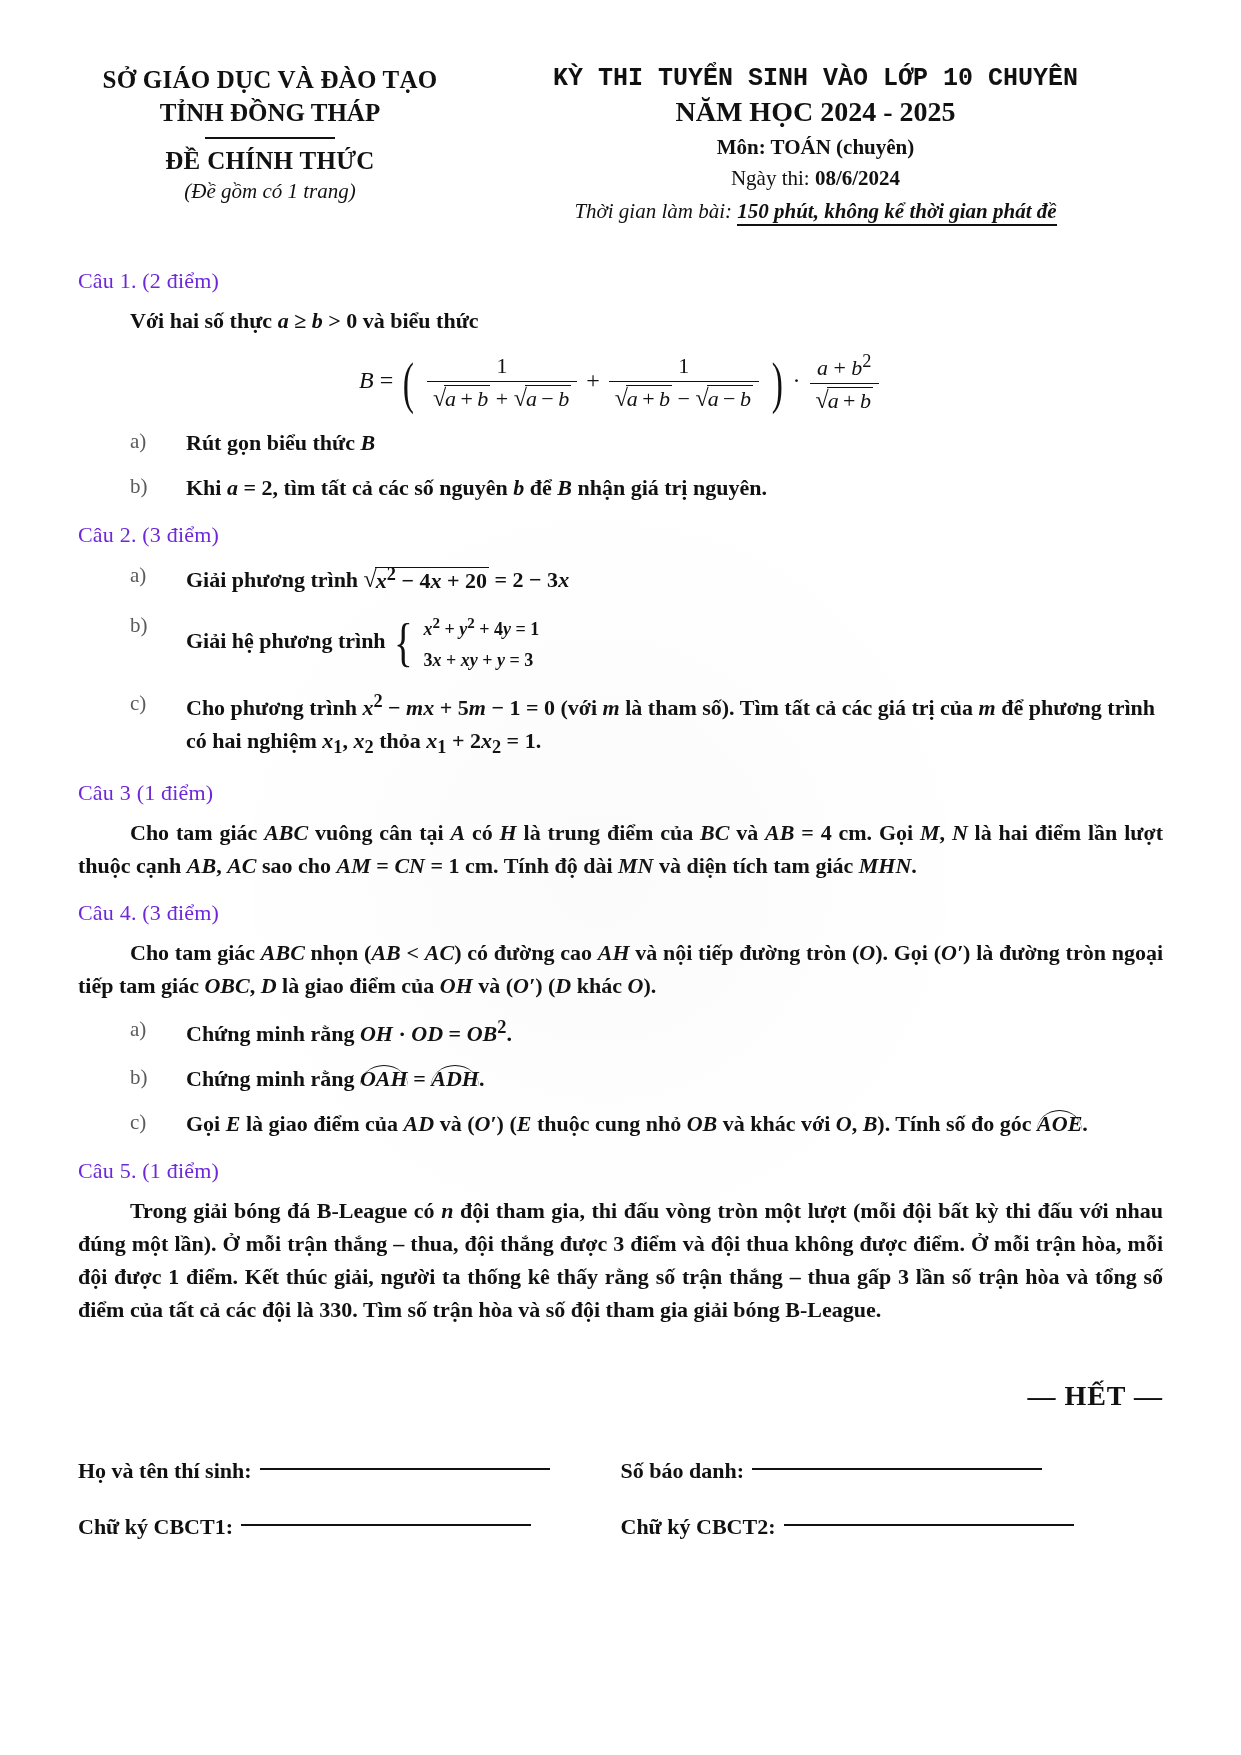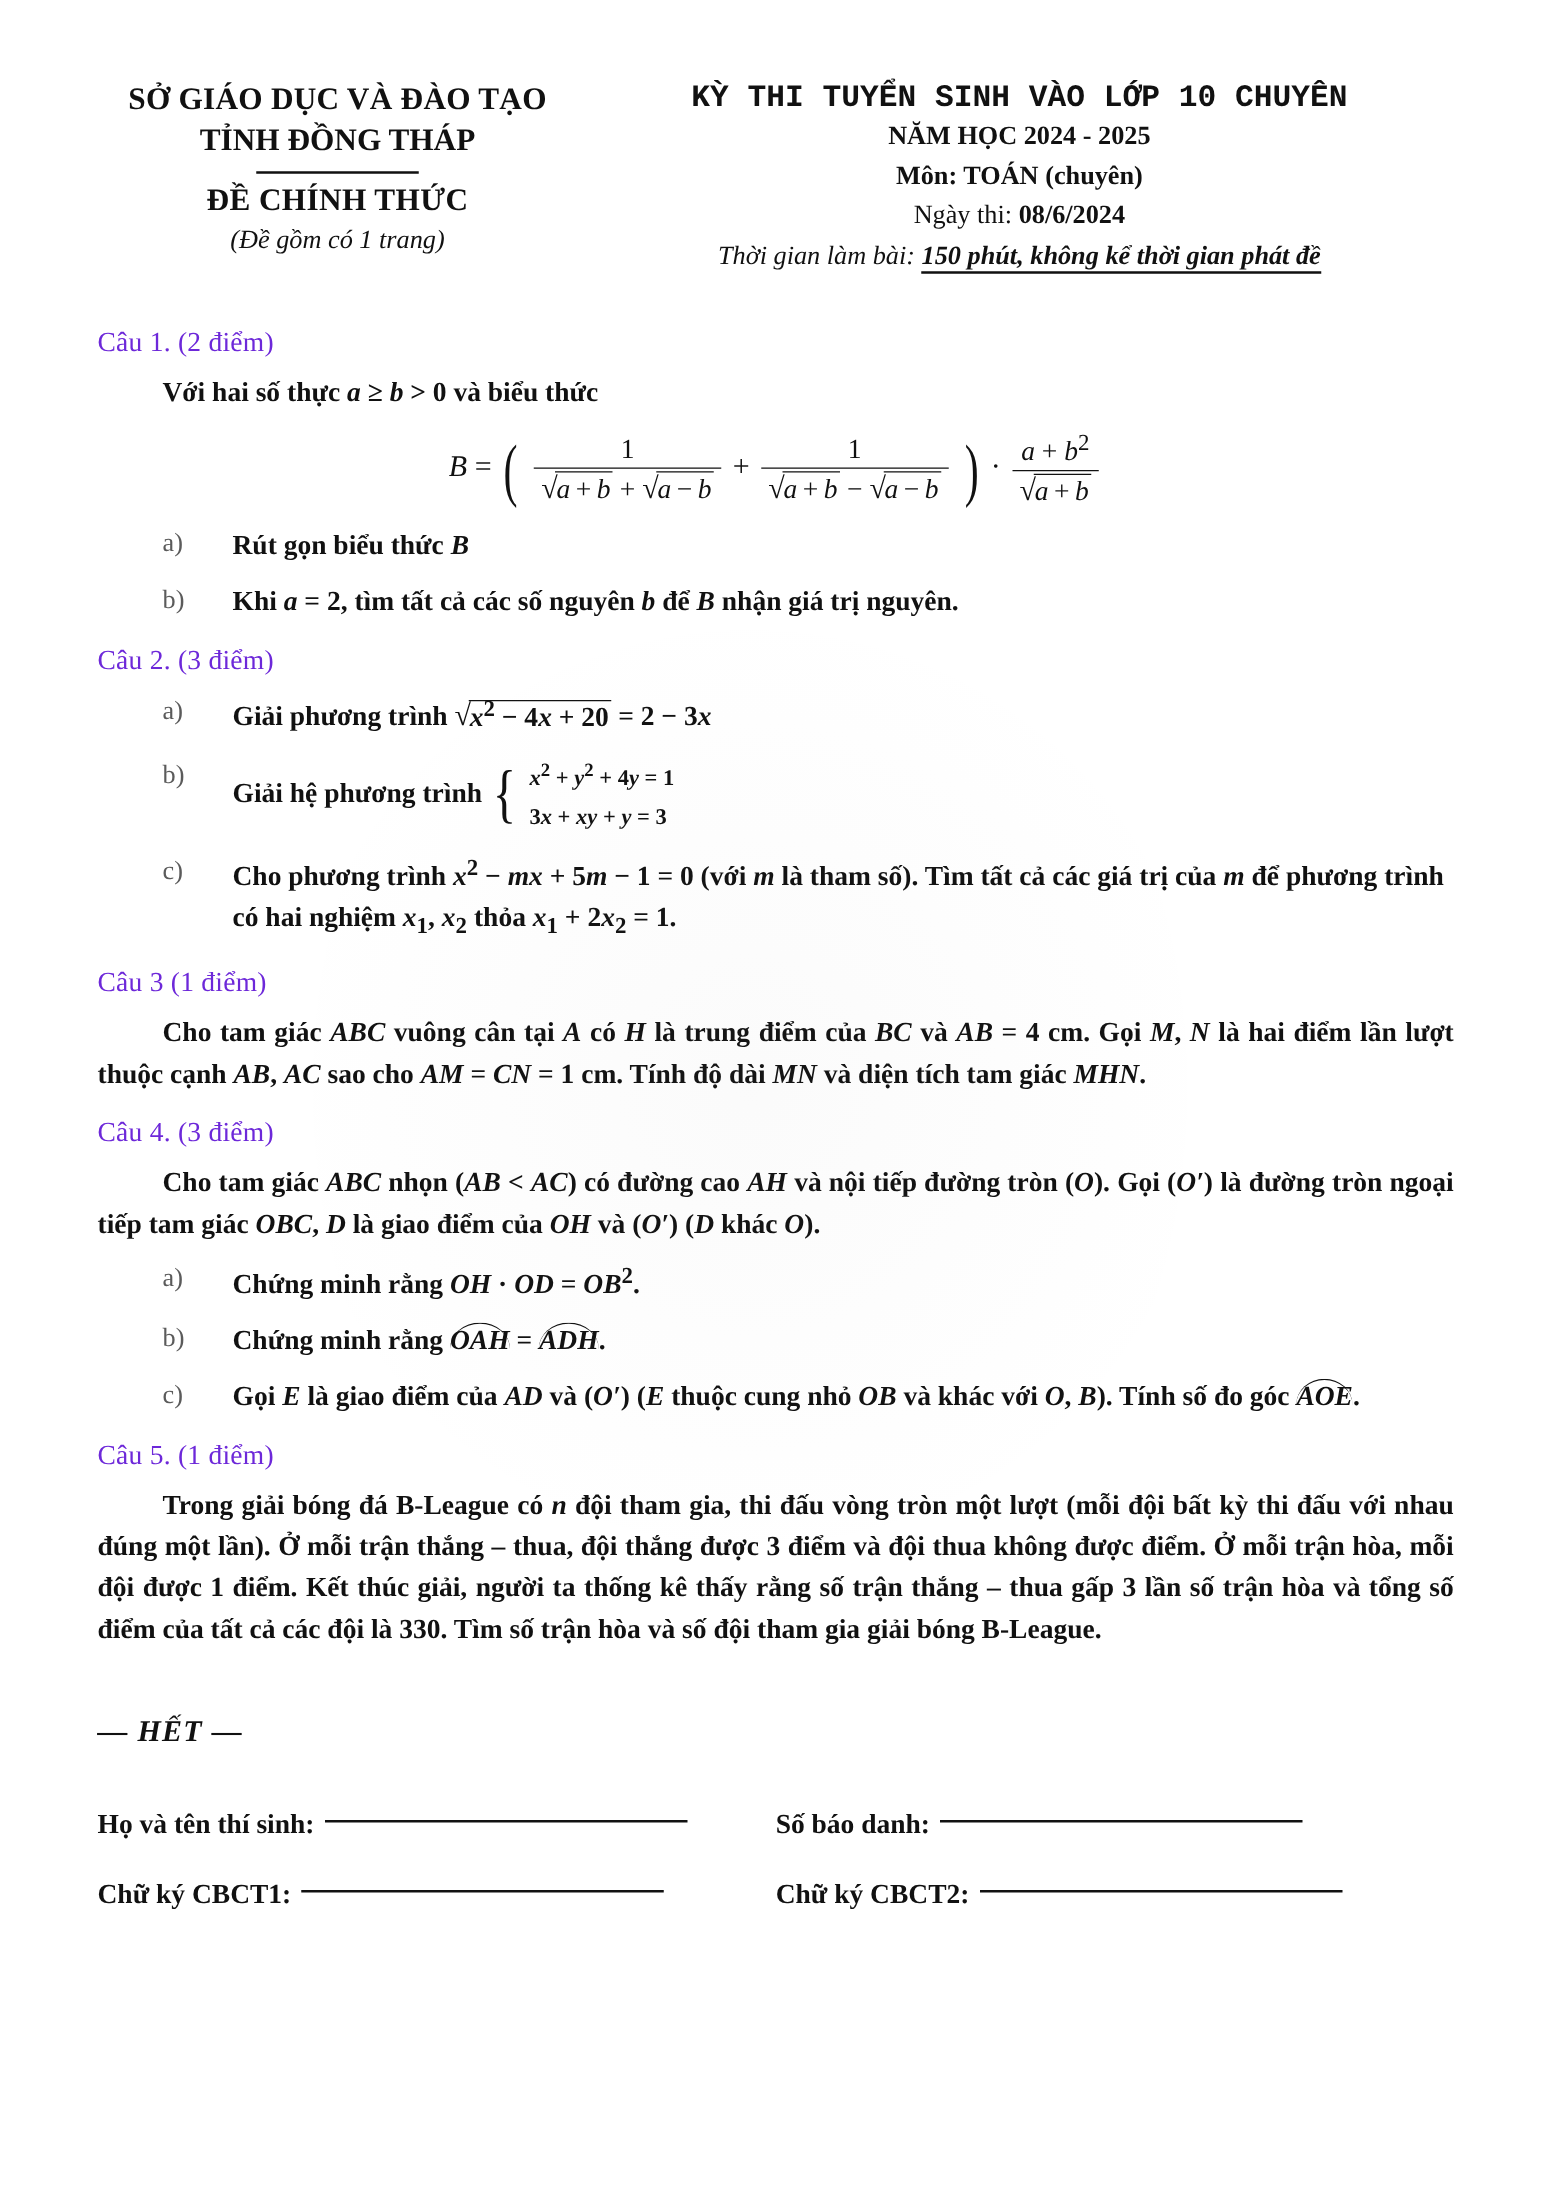--- a/index.html
+++ b/index.html
@@ -66,21 +66,21 @@
     font-size: 21px;
     margin-top: 4px;
   }
   .hdr-exam {
     font-weight: bold;
     font-size: 25px;
     font-family: Liberation Mono, monospace;
   }
   .hdr-year {
     font-weight: bold;
-    font-size: 21px;
+    font-size: 28px;
     margin-top: 3px;
   }
   .hdr-subject {
     font-weight: bold;
     font-size: 21px;
     margin-top: 7px;
   }
   .hdr-date {
     font-size: 21px;
     margin-top: 6px;
@@ -199,26 +199,25 @@
     display: inline-block;
     border-top: 1.6px solid #111;
     border-top-left-radius: 60% 100%;
     border-top-right-radius: 60% 100%;
     padding-top: 1px;
     line-height: 1.05;
   }
 
   
   .het {
-    text-align: left;
-    font-weight: bold;
-    font-size: 24px;
+    text-align: right;
+    font-weight: bold;
+    font-size: 28px;
     margin-top: 54px;
     letter-spacing: 1px;
-    font-style: italic;
   }
   .sign-block {
     margin-top: 46px;
     padding: 0 78px;
     box-sizing: border-box;
   }
   .sign-row {
     display: flex;
     margin-bottom: 30px;
     font-size: 22px;

